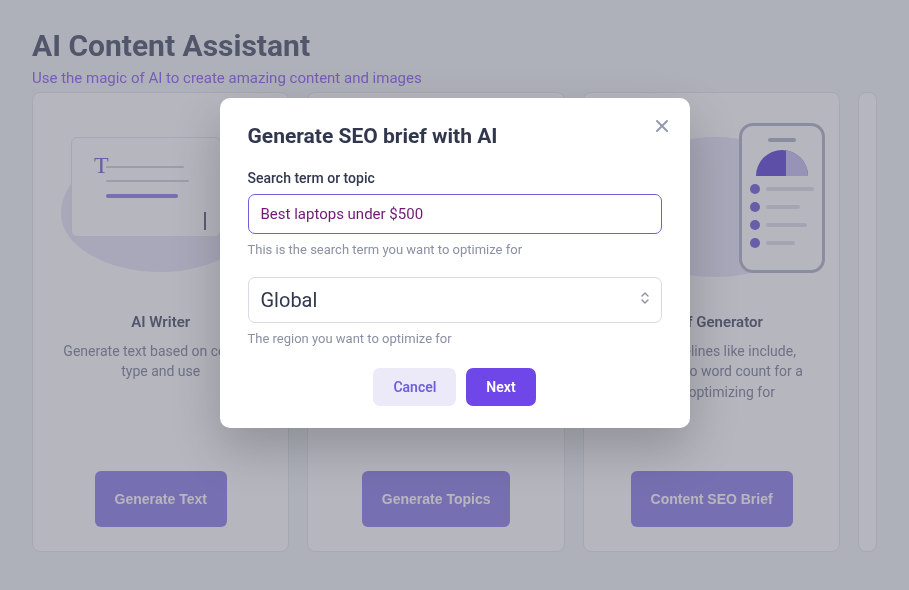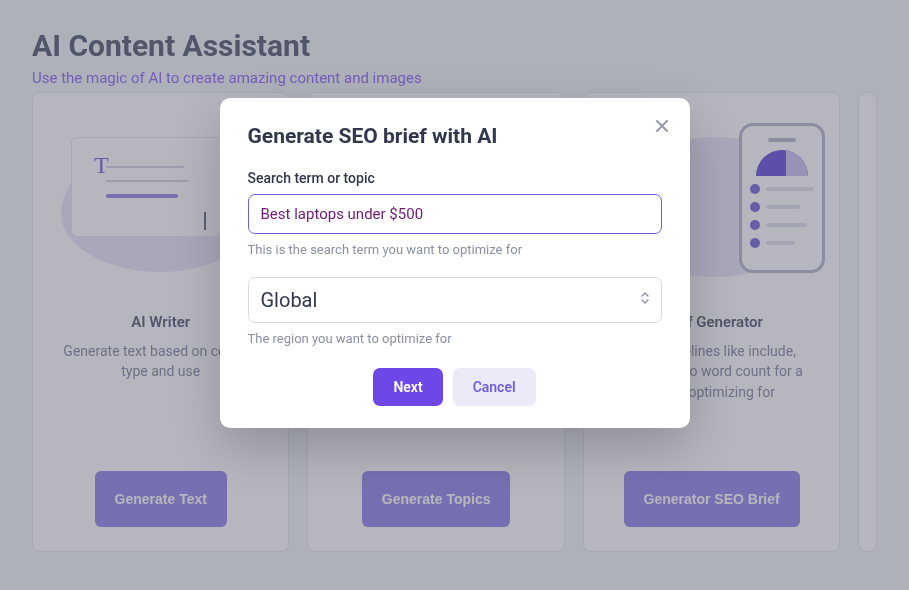--- a/index.html
+++ b/index.html
@@ -356,21 +356,21 @@
               <div class="seo-bar" style="flex:0.85"></div>
             </div>
           <div class="seo-row">
               <div class="seo-dot"></div>
               <div class="seo-bar" style="flex:0.6"></div>
             </div>
         </div>
       </div>
       <div class="card-title">Brief Generator</div>
       <div class="card-desc">SEO guidelines like include, questions to word count for a you're optimizing for</div>
-      <button class="card-button">Generator SEO Brief</button>
+      <button class="card-button">Content SEO Brief</button>
     </div>
 
     <div class="card partial"></div>
   </div>
 </div>
 
 <div class="overlay">
   <div class="modal">
     <button class="modal-close">
       <svg width="16" height="16" viewBox="0 0 16 16">
@@ -392,17 +392,17 @@
       <span class="select-chevrons">
         <svg width="10" height="16" viewBox="0 0 10 16">
           <path d="M2 6 L5 3 L8 6" stroke="currentColor" stroke-width="1.4" fill="none" stroke-linecap="round" stroke-linejoin="round"></path>
           <path d="M2 10 L5 13 L8 10" stroke="currentColor" stroke-width="1.4" fill="none" stroke-linecap="round" stroke-linejoin="round"></path>
         </svg>
       </span>
     </div>
     <div class="field-hint" style="margin-bottom:0">The region you want to optimize for</div>
 
     <div class="modal-actions">
+      <button class="btn btn-cancel">Cancel</button>
       <button class="btn btn-next">Next</button>
-      <button class="btn btn-cancel">Cancel</button>
     </div>
   </div>
 </div>
 
 </body></html>

